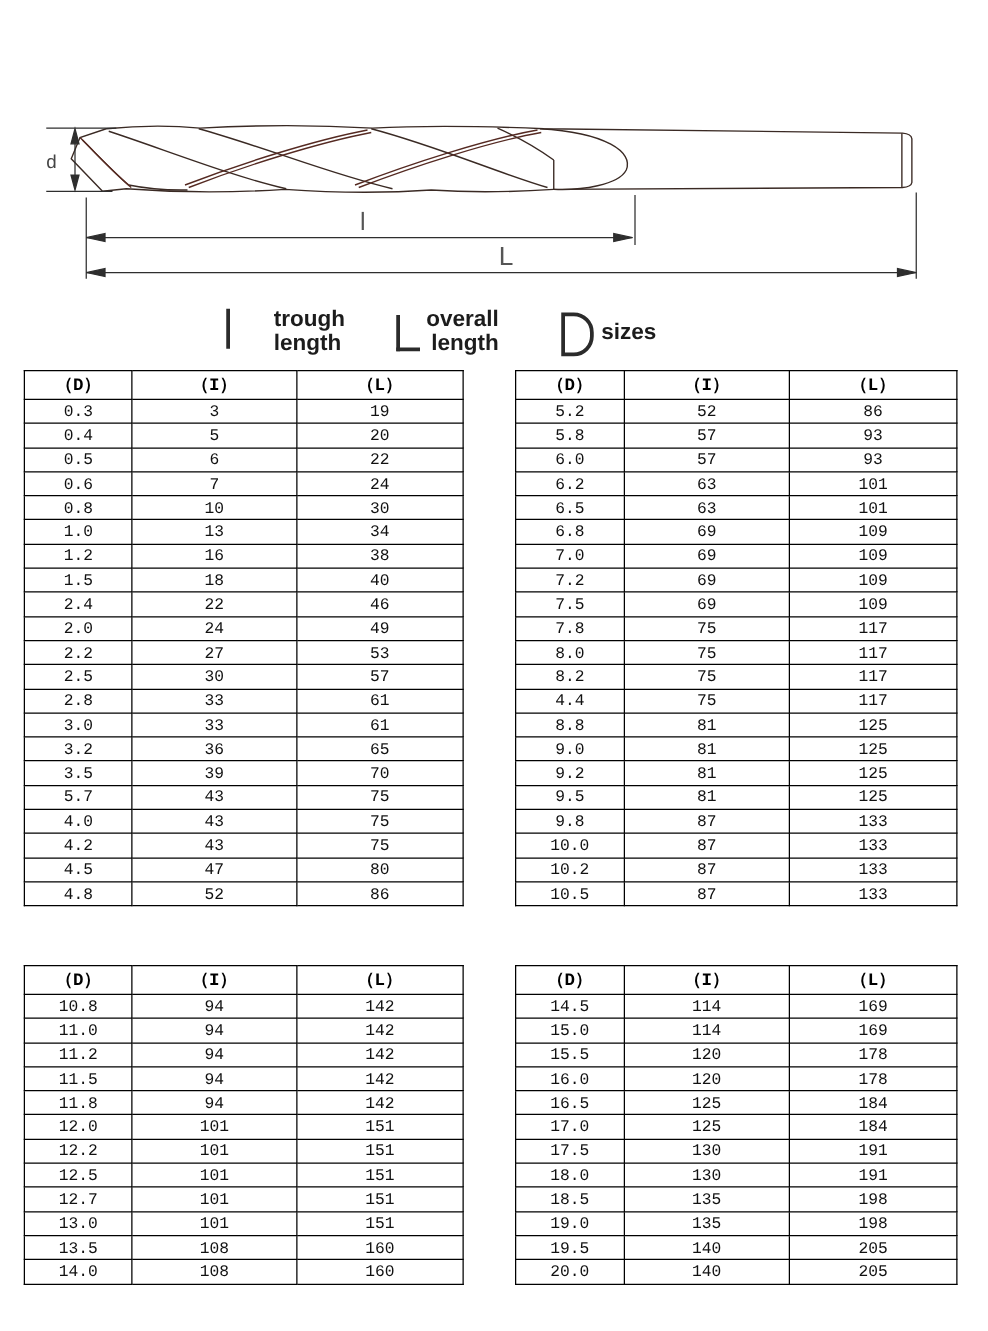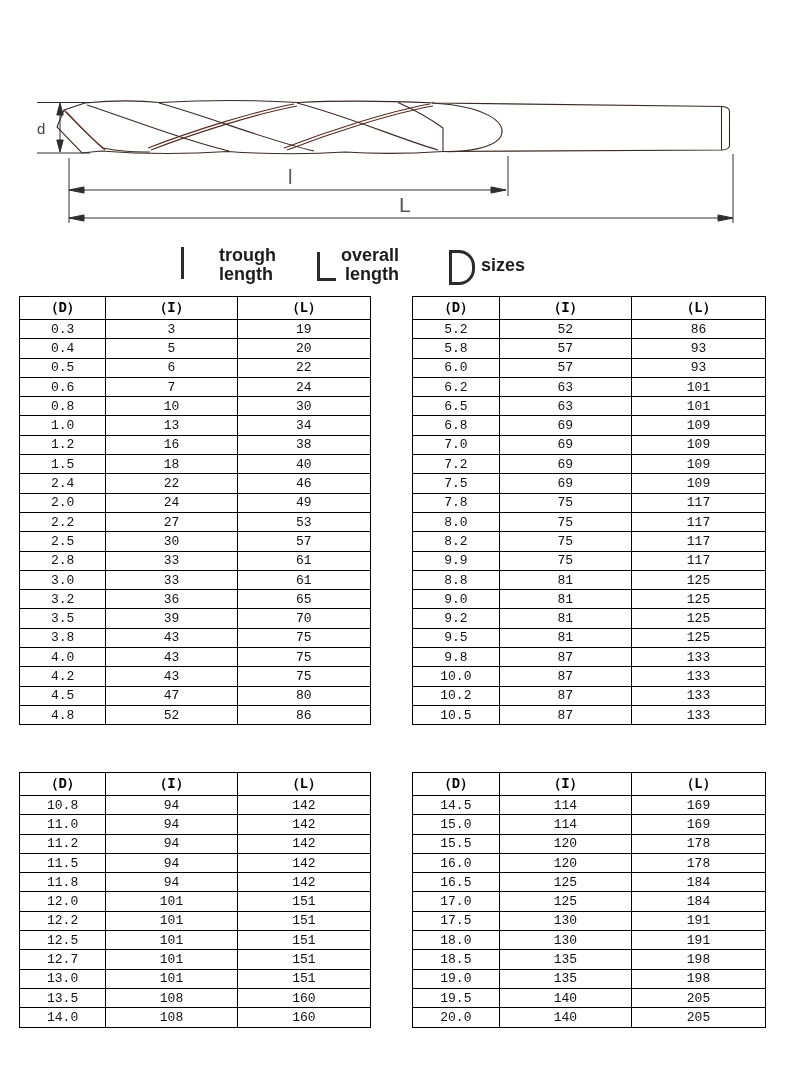--- a/index.html
+++ b/index.html
@@ -194,21 +194,21 @@
           <td>3.2</td>
           <td>36</td>
           <td>65</td>
         </tr>
         <tr>
           <td>3.5</td>
           <td>39</td>
           <td>70</td>
         </tr>
         <tr>
-          <td>3.8</td>
+          <td>5.7</td>
           <td>43</td>
           <td>75</td>
         </tr>
         <tr>
           <td>4.0</td>
           <td>43</td>
           <td>75</td>
         </tr>
         <tr>
           <td>4.2</td>
@@ -290,21 +290,21 @@
           <td>8.0</td>
           <td>75</td>
           <td>117</td>
         </tr>
         <tr>
           <td>8.2</td>
           <td>75</td>
           <td>117</td>
         </tr>
         <tr>
-          <td>9.9</td>
+          <td>4.4</td>
           <td>75</td>
           <td>117</td>
         </tr>
         <tr>
           <td>8.8</td>
           <td>81</td>
           <td>125</td>
         </tr>
         <tr>
           <td>9.0</td>

